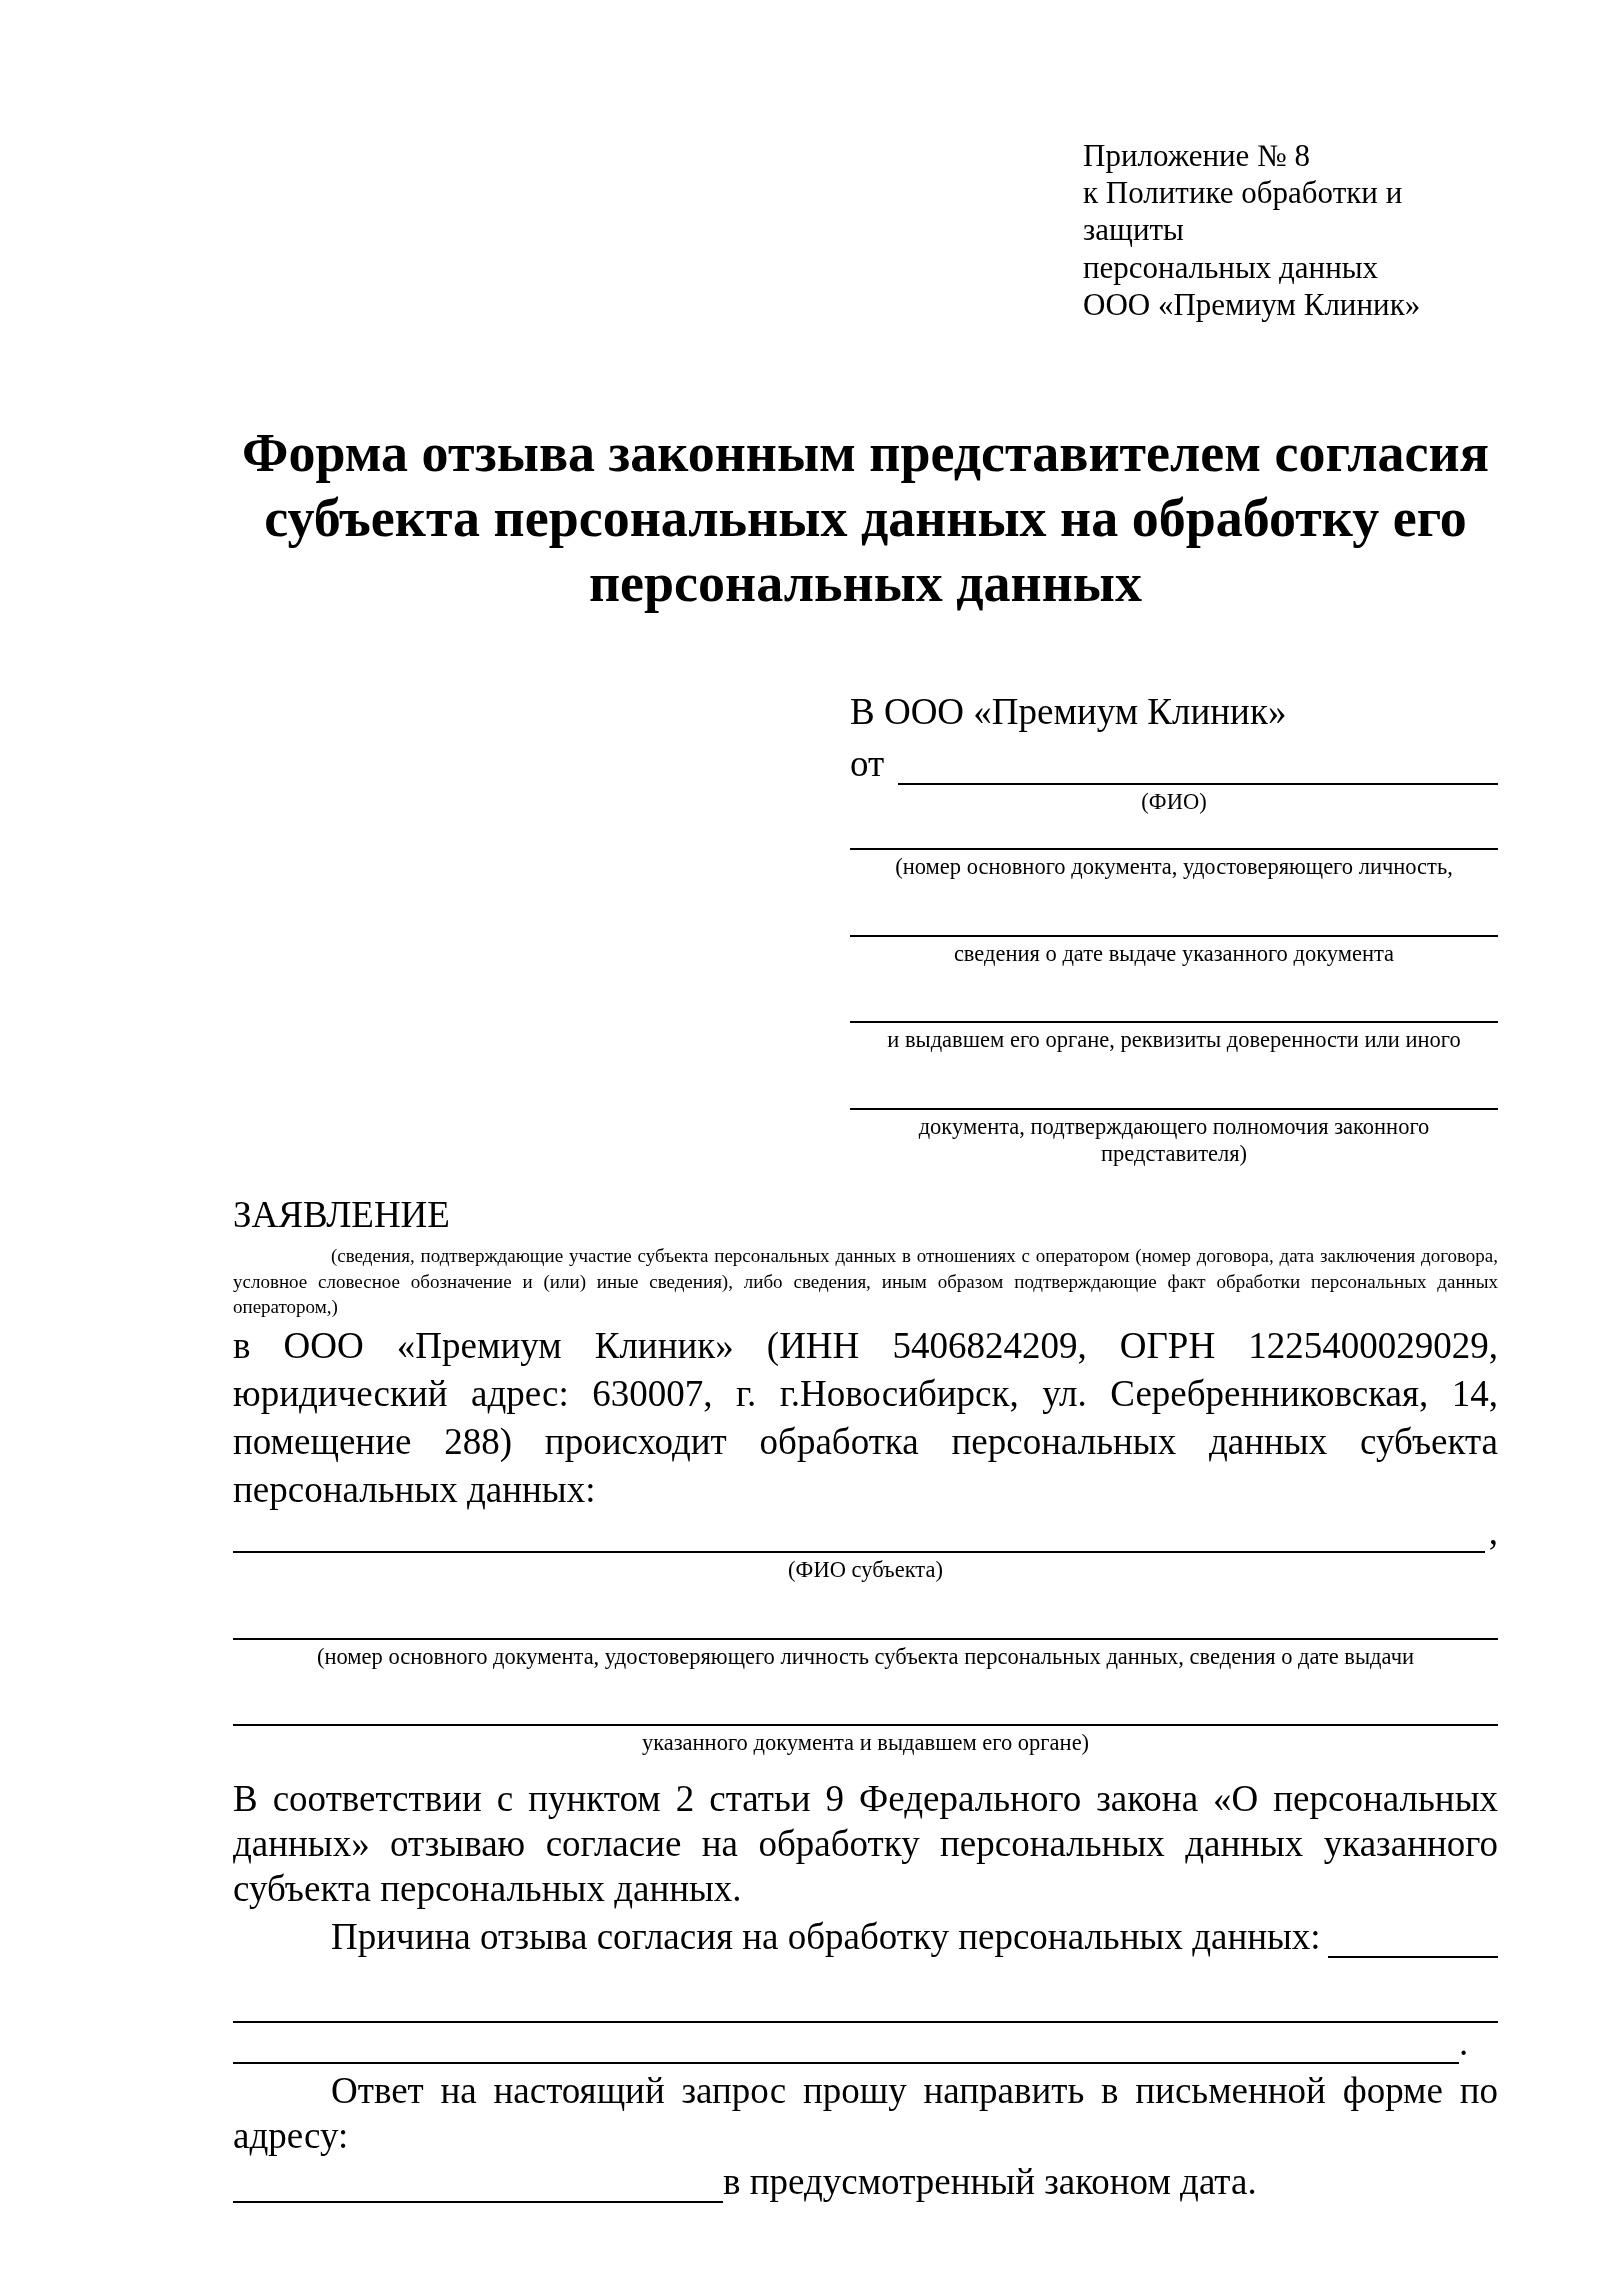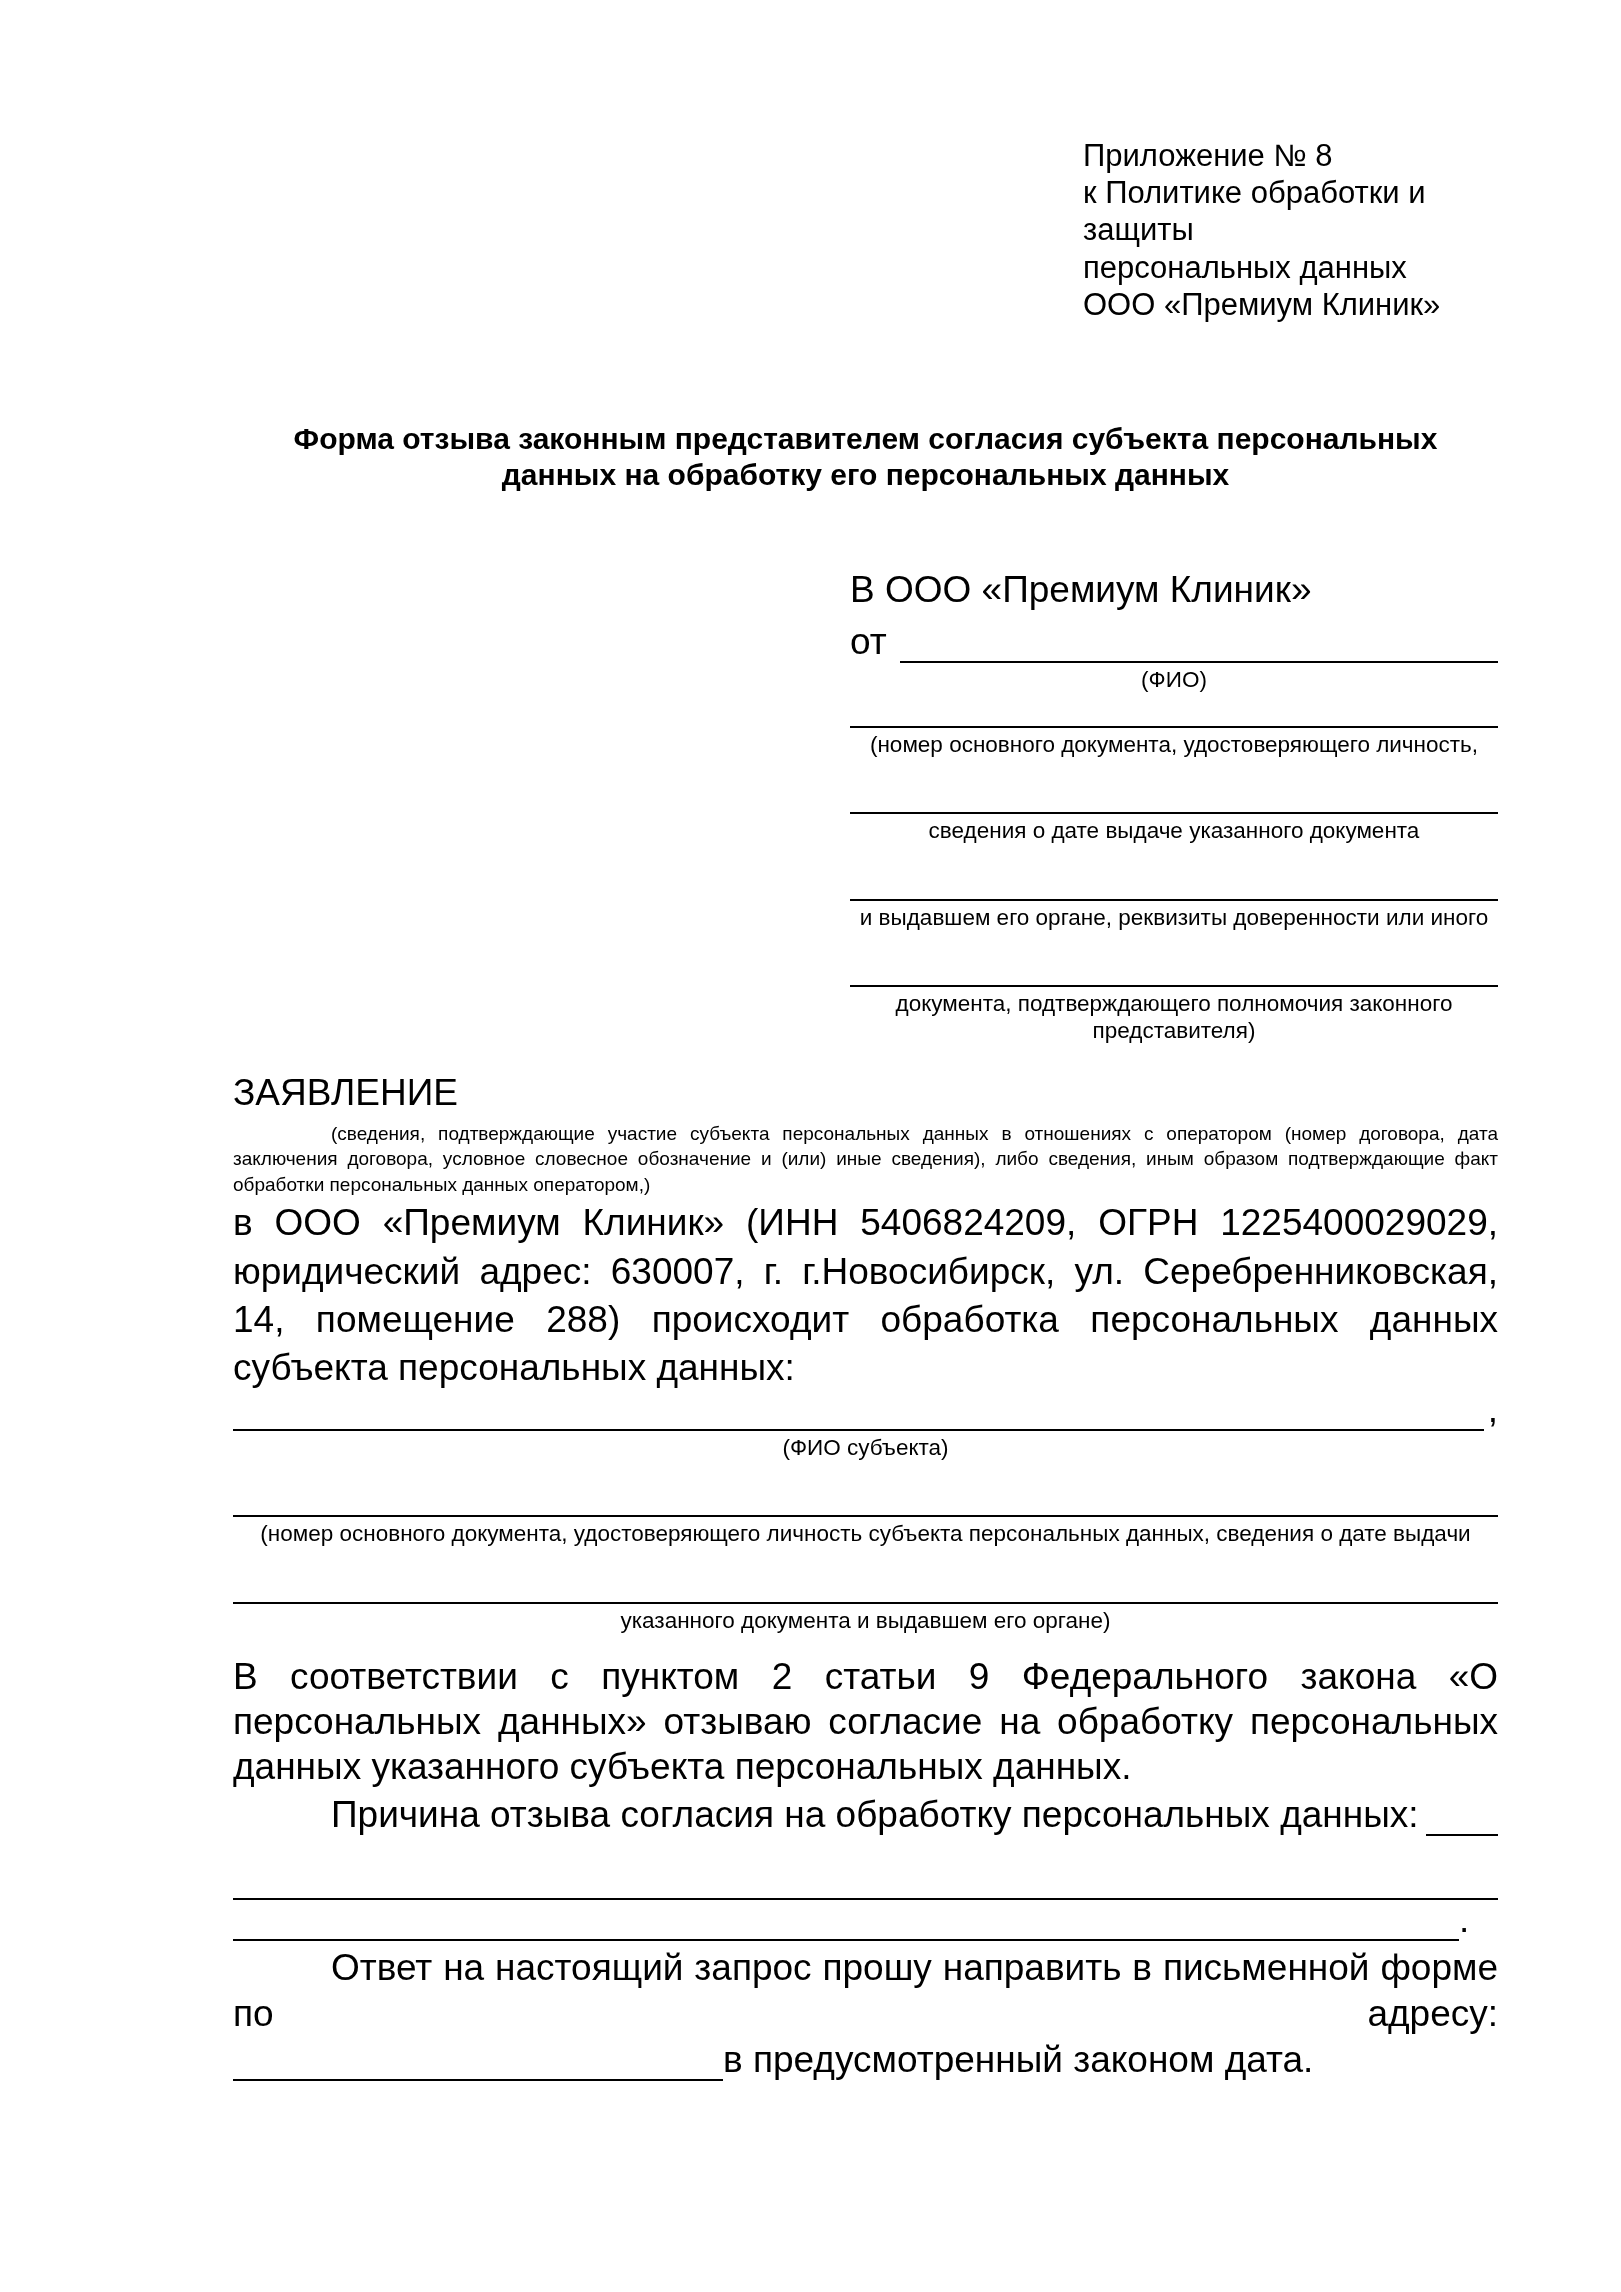--- a/index.html
+++ b/index.html
@@ -3,33 +3,33 @@
 <meta charset="utf-8">
 <style>
   * { margin:0; padding:0; box-sizing:border-box; }
   html, body { background:#ffffff; }
   .page {
     position:relative;
     width:1621px; height:2293px;
     margin:0 auto;
     background:#ffffff;
     color:#000000;
-    font-family:Liberation Sans, sans-serif;
+    font-family:Liberation Serif, serif;
     font-size:37px;
     padding:137px 123px 0 233px;
     overflow:hidden;
   }
   
   .header-block { margin-left:850px; font-size:31px; line-height:1.2; }
   
   .doc-title {
     margin-top:98px;
     text-align:center;
     font-weight:bold;
-    font-size:30px;
+    font-size:54px;
     line-height:1.2;
   }
   
   .addressee { margin-top:74px; margin-left:617px; }
   .addr-to { line-height:1.25; height:47px; }
   .from-row { display:flex; align-items:flex-end; height:49px; }
   .from-label { padding-right:13.7px; }
   .fill-line { flex:1 1 auto; border-bottom:2.9px solid #000; }
   .caption { font-size:22.5px; line-height:1.2; text-align:center; margin-top:2.9px; }
   .blank-pair { height:35px; border-bottom:2.9px solid #000; }

